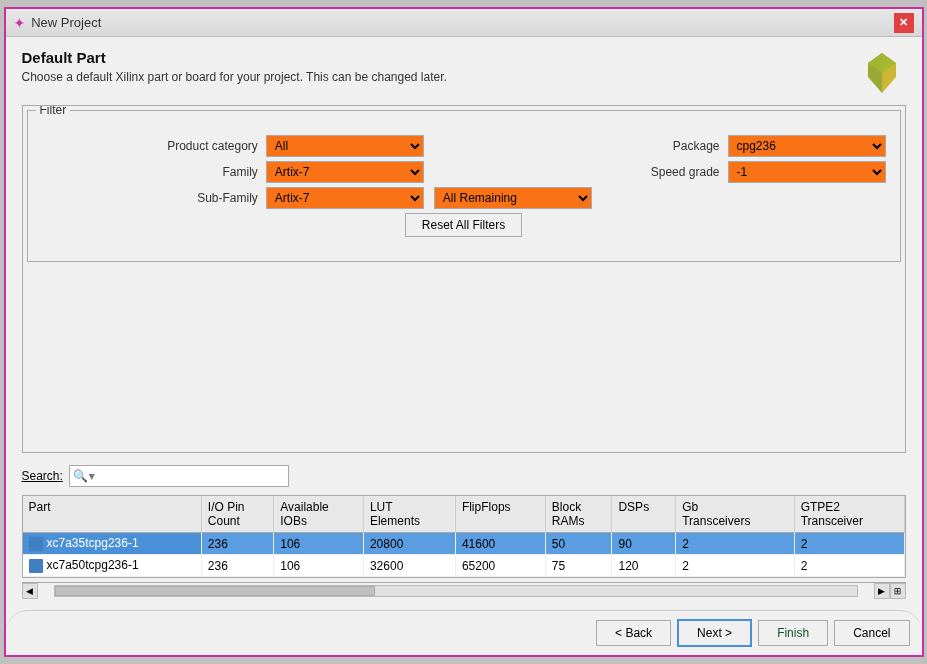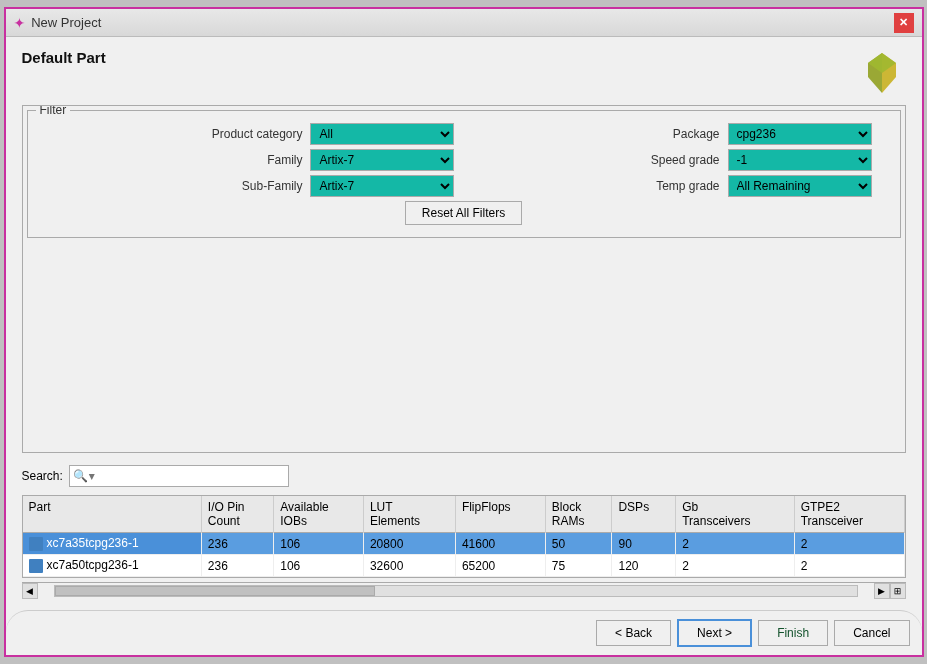--- a/index.html
+++ b/index.html
@@ -140,21 +140,21 @@
       padding: 1px 2px;
     }
     .filter-panel {
       flex: 1;
       display: flex;
       flex-direction: column;
       gap: 6px;
     }
     .filter-group {
       border: 1px solid #aaa;
-      padding: 8px 12px;
+      padding: 20px 12px;
       margin: 4px;
       position: relative;
     }
     .filter-legend {
       position: absolute;
       top: -8px;
       left: 8px;
       background: #f0f0f0;
       padding: 0 4px;
       font-size: 12px;
@@ -168,44 +168,45 @@
       margin-top: 4px;
     }
     .filter-label {
       font-size: 12px;
       color: #333;
       text-align: right;
     }
     .filter-select {
       height: 22px;
       border: 1px solid #aaa;
-      background: #14b8a6;
+      background: #f97316;
       font-size: 12px;
       padding: 0 4px;
-      width: 144px;
+      width: 158px;
       cursor: pointer;
     }
     .filter-select option { font-size: 12px; }
     .reset-btn {
       display: block;
       margin: 4px auto 4px;
       padding: 4px 16px;
       background: #f0f0f0;
       border: 1px solid #aaa;
       font-size: 12px;
       cursor: pointer;
     }
     .search-row {
       display: flex;
       align-items: center;
       gap: 6px;
       padding: 4px 0;
     }
     .search-label {
       font-size: 12px;
+      text-decoration: underline;
     }
     .search-input {
       height: 22px;
       border: 1px solid #aaa;
       background: white;
       font-size: 12px;
       padding: 0 4px;
       width: 220px;
     }
     .table-container {
@@ -331,20 +332,21 @@
       <span class="title-text">New Project</span>
     </div>
     <button class="close-btn">✕</button>
   </div>
 
   <div class="content">
 
     <div class="header-section">
       <div class="header-text">
         <h2>Default Part</h2>
+        <p>Choose a default Xilinx part or board for your project. This can be changed later.</p>
       </div>
       <div class="logo-icon">
         <svg width="48" height="48" viewBox="0 0 48 48">
           <polygon points="24,4 38,14 38,28 24,44" fill="#c8b020" opacity="0.9"></polygon>
           <polygon points="24,4 10,14 10,28 24,44" fill="#90a020" opacity="0.9"></polygon>
           <polygon points="24,4 38,14 24,24 10,14" fill="#a0b830" opacity="0.9"></polygon>
         </svg>
       </div>
     </div>
 
@@ -379,21 +381,20 @@
             <select class="filter-select">
               <option>-1</option>
               <option>-2</option>
               <option>-3</option>
             </select>
 
             <span class="filter-label">Sub-Family</span>
             <select class="filter-select">
               <option>Artix-7</option>
             </select>
-            <span class="filter-label">Temp grade</span>
             <select class="filter-select">
               <option>All Remaining</option>
               <option>Commercial</option>
               <option>Industrial</option>
             </select>
           </div>
           <button class="reset-btn">Reset All Filters</button>
         </div>
       </div>
     </div>

